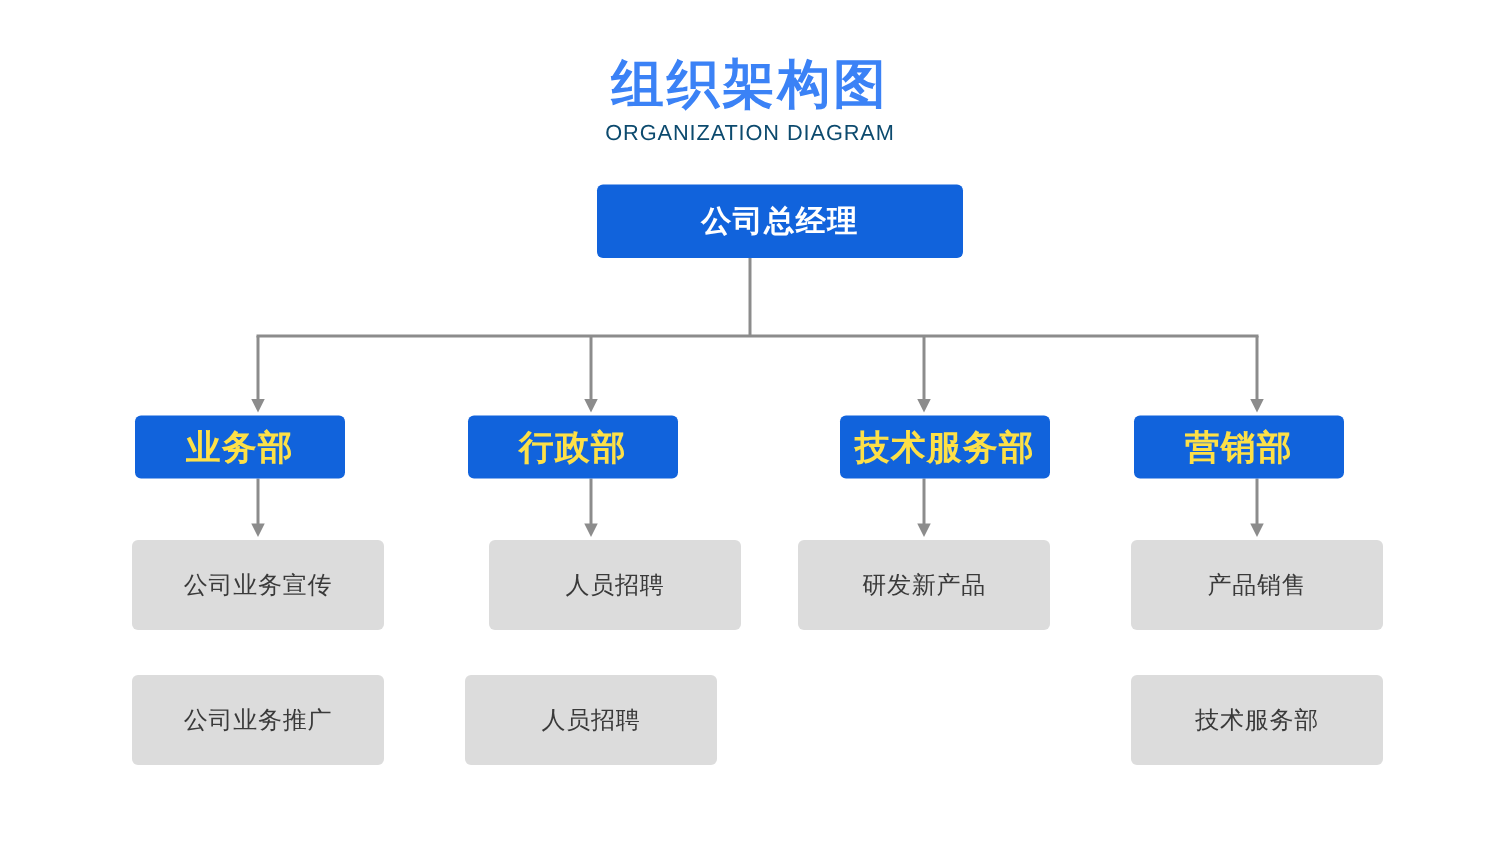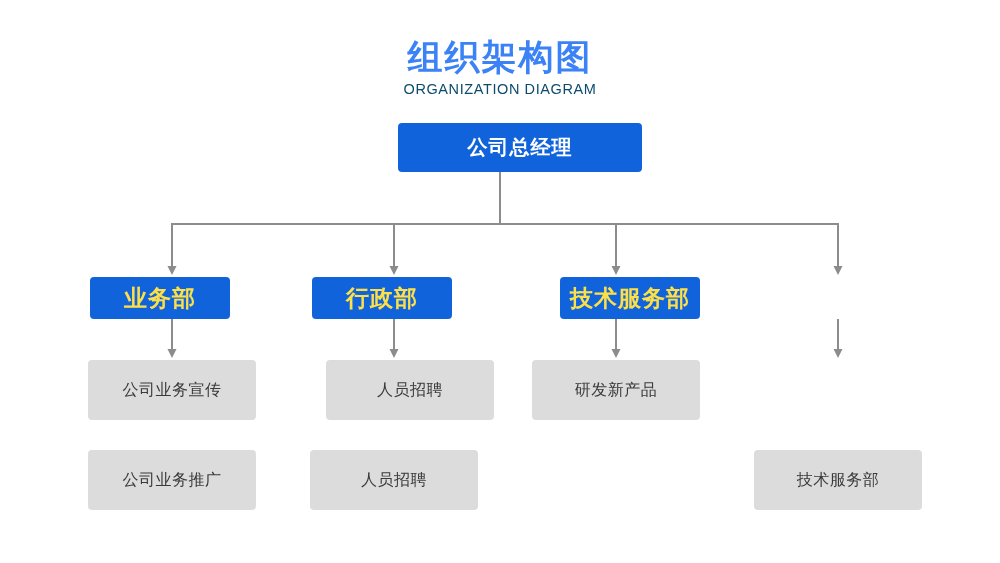--- a/index.html
+++ b/index.html
@@ -115,15 +115,17 @@
   <div class="node item row1" style="left:88px">公司业务宣传</div>
   <div class="node item row2" style="left:88px">公司业务推广</div>
 
   <div class="node dept" style="left:312px">行政部</div>
   <div class="node item row1" style="left:326px">人员招聘</div>
   <div class="node item row2" style="left:310px">人员招聘</div>
 
   <div class="node dept" style="left:560px">技术服务部</div>
   <div class="node item row1" style="left:532px">研发新产品</div>
 
+  <div class="node dept" style="left:756px">营销部</div>
+  <div class="node item row1" style="left:754px">产品销售</div>
   <div class="node item row2" style="left:754px">技术服务部</div>
 
 </div>
 
 </body></html>

